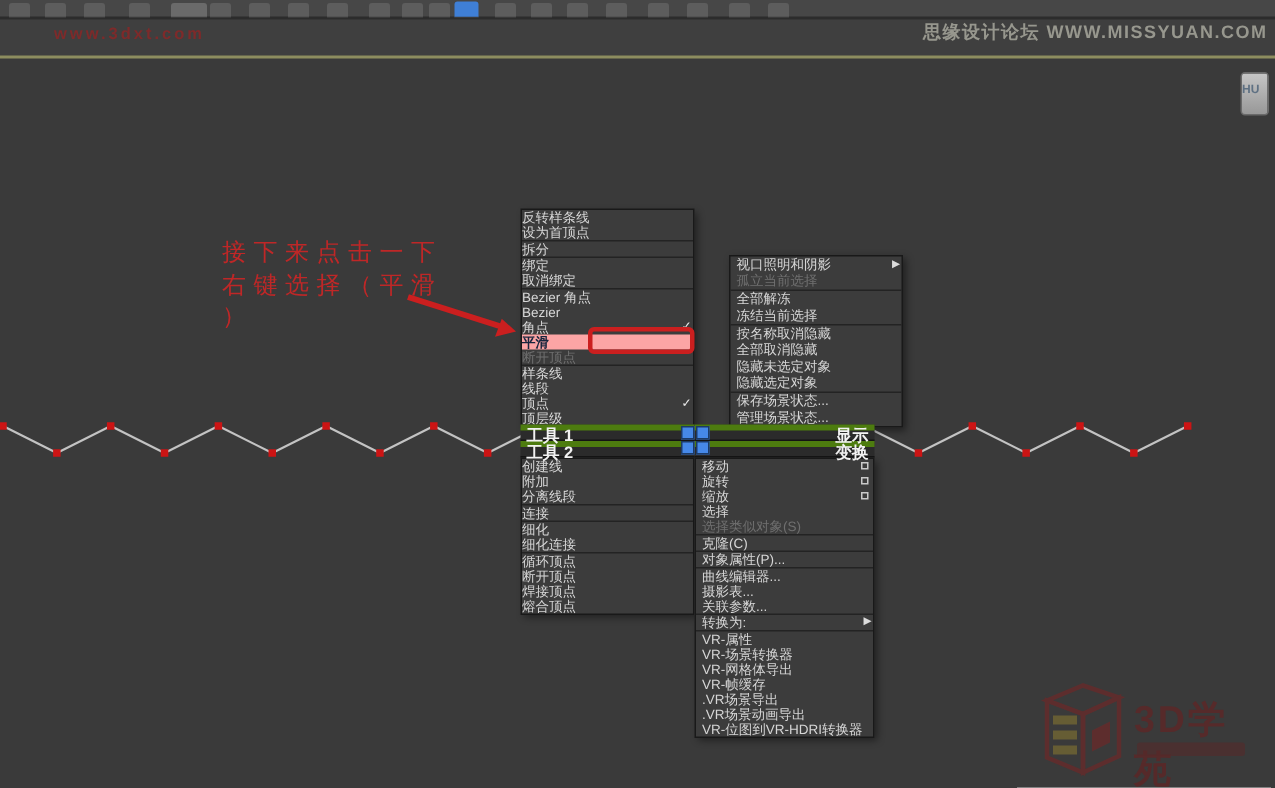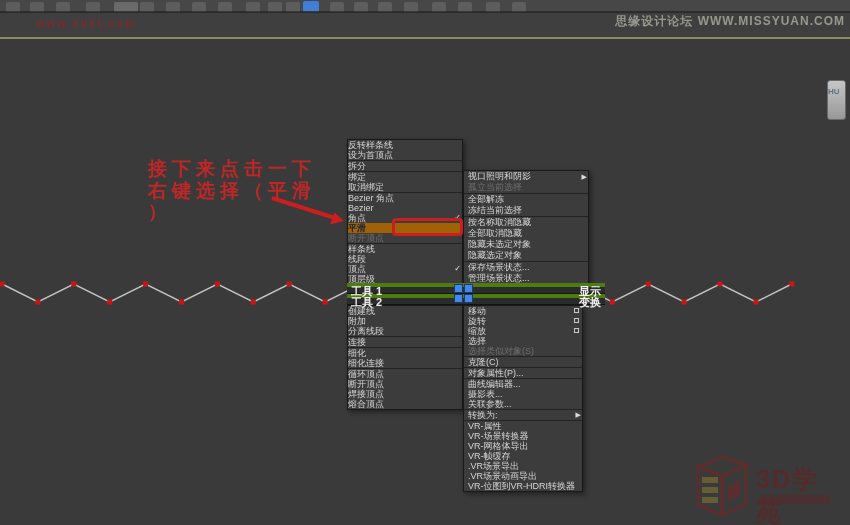--- a/index.html
+++ b/index.html
@@ -12,52 +12,52 @@
         border-bottom:1px solid #3a3a3a;}
   .tico.wide{width:24px;background:#6a6a6a;}
   .tico.blue{background:#3f7fd6;width:16px;height:10px;top:1px;}
   #topband{position:absolute;top:13px;left:0;width:850px;height:24px;background:#3f3f3f;z-index:2;}
   #activeline{position:absolute;top:37px;left:0;width:850px;height:2px;background:#8d8d5f;z-index:2;}
   #wm-right{position:absolute;top:13px;right:5px;color:#97978e;font-size:12px;font-weight:bold;
             letter-spacing:1px;z-index:4;}
   #wm-left{position:absolute;top:17px;left:36px;color:#7e2a2a;font-size:11px;font-weight:bold;
            letter-spacing:2px;z-index:4;}
   
-  #hu{position:absolute;left:827px;top:80px;width:19px;height:40px;box-sizing:border-box;
+  #hu{position:absolute;left:827px;top:48px;width:19px;height:29px;box-sizing:border-box;
       background:linear-gradient(#c6c6c6,#989898);border:1px solid #6a6a6a;border-radius:3px;
       color:#5f7183;font-size:8px;font-weight:bold;line-height:22px;z-index:3;}
   
   #spline-svg{position:absolute;left:0;top:0;z-index:1;}
   
   .qmenu{position:absolute;background:#3c3c3c;border:1px solid #191919;
          box-shadow:2px 2px 5px rgba(0,0,0,.45);box-sizing:border-box;z-index:5;}
   .qrow{height:10px;line-height:10px;font-size:9px;color:#d6d6d6;position:relative;
         white-space:nowrap;overflow:hidden;}
   #menu-right-top .qrow{height:11px;line-height:11px;}
   .ra .qrow{text-align:left;padding-right:9px;}
   .la .qrow{text-align:left;padding-left:4px;padding-right:11px;}
   .qsep{height:1px;background:#232323;}
   .qrow.gray .lbl{color:#6f6f6f;}
-  .qrow.hl{background:#a16207;}
+  .qrow.hl{background:#fca5a5;}
   .qrow.hl .lbl{color:#16253d;font-weight:bold;}
   .chk{position:absolute;right:1px;top:0;font-size:8px;color:#e9e9e9;}
   .arr{position:absolute;right:1px;top:0;font-size:7px;color:#dcdcdc;}
   .sbox{position:absolute;right:3px;top:2px;width:5px;height:5px;border:1px solid #c9c9c9;box-sizing:border-box;}
   .qheadblock{position:absolute;z-index:6;}
   .qhead{height:11px;box-sizing:border-box;line-height:9px;background:#2b2b2b;
          border-top:4px solid #4d7c0f;border-bottom:1px solid #141414;color:#f2f2f2;
          font-weight:bold;font-size:11px;padding:0 4px;}
   .qhead.right{text-align:right;}
   #quadcenter{position:absolute;left:454px;top:284px;display:grid;z-index:7;
               grid-template-columns:9px 9px;grid-template-rows:9px 9px;gap:1px;}
   #quadcenter div{background:#4688e8;border:1px solid #1c3a66;box-sizing:border-box;}
   
   #ann-rect{position:absolute;left:392px;top:218px;width:71px;height:18px;box-sizing:border-box;
             border:3px solid #cb1f1f;border-radius:4px;z-index:9;}
-  #ann-text{position:absolute;left:148px;top:158px;color:#bf2727;font-size:19px;font-weight:bold;
+  #ann-text{position:absolute;left:148px;top:158px;color:#bf2727;font-size:16px;font-weight:normal;
             letter-spacing:5px;line-height:21.5px;z-index:9;}
   #ann-arrow{position:absolute;left:0;top:0;z-index:9;pointer-events:none;}
   
   #logo{position:absolute;right:12px;bottom:6px;width:150px;height:68px;opacity:.55;z-index:4;}
   #logo .ltitle{position:absolute;left:68px;top:12px;color:#6d1d1d;font-size:25px;font-weight:bold;
                 letter-spacing:2px;}
   #logo .lsub{position:absolute;left:70px;top:44px;width:72px;height:9px;background:#6d1d1d;
               opacity:.6;border-radius:2px;}
 </style>
 </head>
@@ -153,21 +153,21 @@
       <div class="qsep"></div>
       <div class="qrow"><span class="lbl">细化</span></div>
       <div class="qrow"><span class="lbl">细化连接</span></div>
       <div class="qsep"></div>
       <div class="qrow"><span class="lbl">循环顶点</span></div>
       <div class="qrow"><span class="lbl">断开顶点</span></div>
       <div class="qrow"><span class="lbl">焊接顶点</span></div>
       <div class="qrow"><span class="lbl">熔合顶点</span></div>
     </div>
 
-  <div id="menu-right-top" class="qmenu la" style="left:463px;top:170px;width:126px;">
+  <div id="menu-right-top" class="qmenu la" style="left:486px;top:170px;width:116px;">
       <div class="qrow"><span class="lbl">视口照明和阴影</span><span class="arr">▶</span></div>
       <div class="qrow gray"><span class="lbl">孤立当前选择</span></div>
       <div class="qsep"></div>
       <div class="qrow"><span class="lbl">全部解冻</span></div>
       <div class="qrow"><span class="lbl">冻结当前选择</span></div>
       <div class="qsep"></div>
       <div class="qrow"><span class="lbl">按名称取消隐藏</span></div>
       <div class="qrow"><span class="lbl">全部取消隐藏</span></div>
       <div class="qrow"><span class="lbl">隐藏未选定对象</span></div>
       <div class="qrow"><span class="lbl">隐藏选定对象</span></div>
@@ -199,21 +199,21 @@
       <div class="qrow"><span class="lbl">VR-帧缓存</span></div>
       <div class="qrow"><span class="lbl">.VR场景导出</span></div>
       <div class="qrow"><span class="lbl">.VR场景动画导出</span></div>
       <div class="qrow"><span class="lbl">VR-位图到VR-HDRI转换器</span></div>
     </div>
 
   <div class="qheadblock" style="left:347px;top:283px;width:116px;">
     <div class="qhead">工具 1</div>
     <div class="qhead">工具 2</div>
   </div>
-  <div class="qheadblock" style="left:463px;top:283px;width:142px;">
+  <div class="qheadblock" style="left:463px;top:283px;width:120px;">
     <div class="qhead right">显示</div>
     <div class="qhead right">变换</div>
   </div>
   <div id="quadcenter">
     <div></div>
       <div></div>
       <div></div>
       <div></div>
   </div>
 

